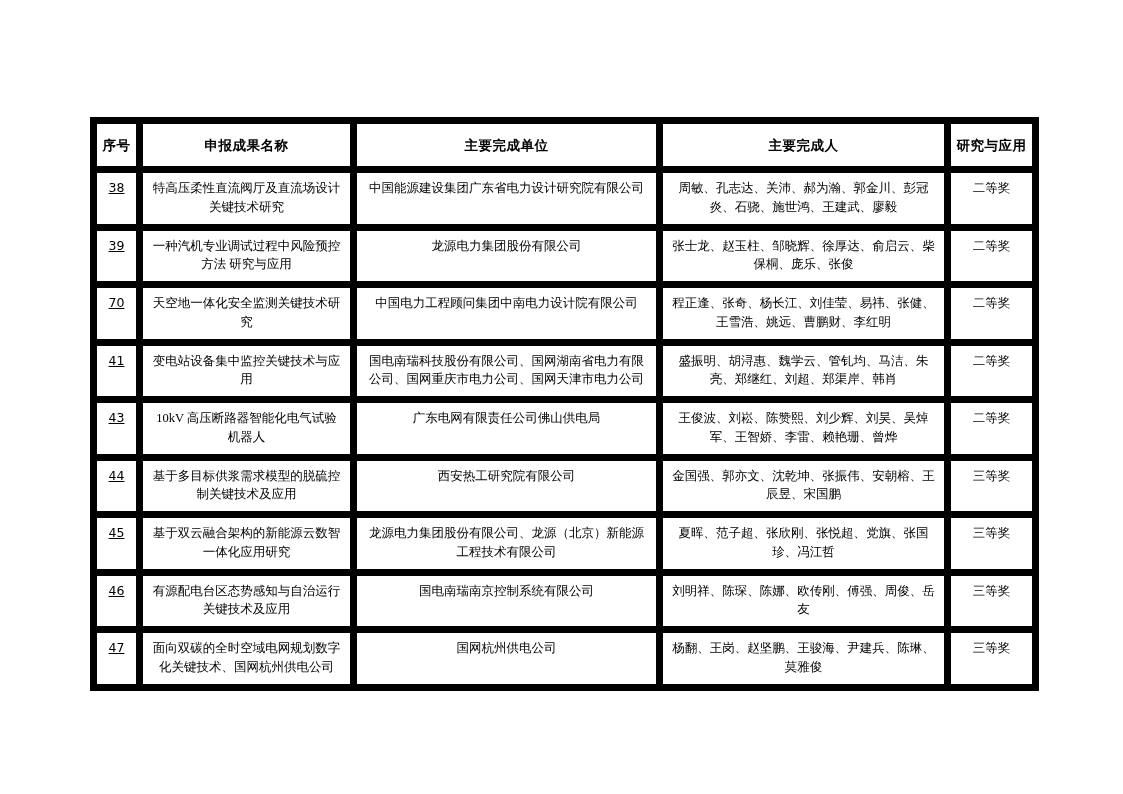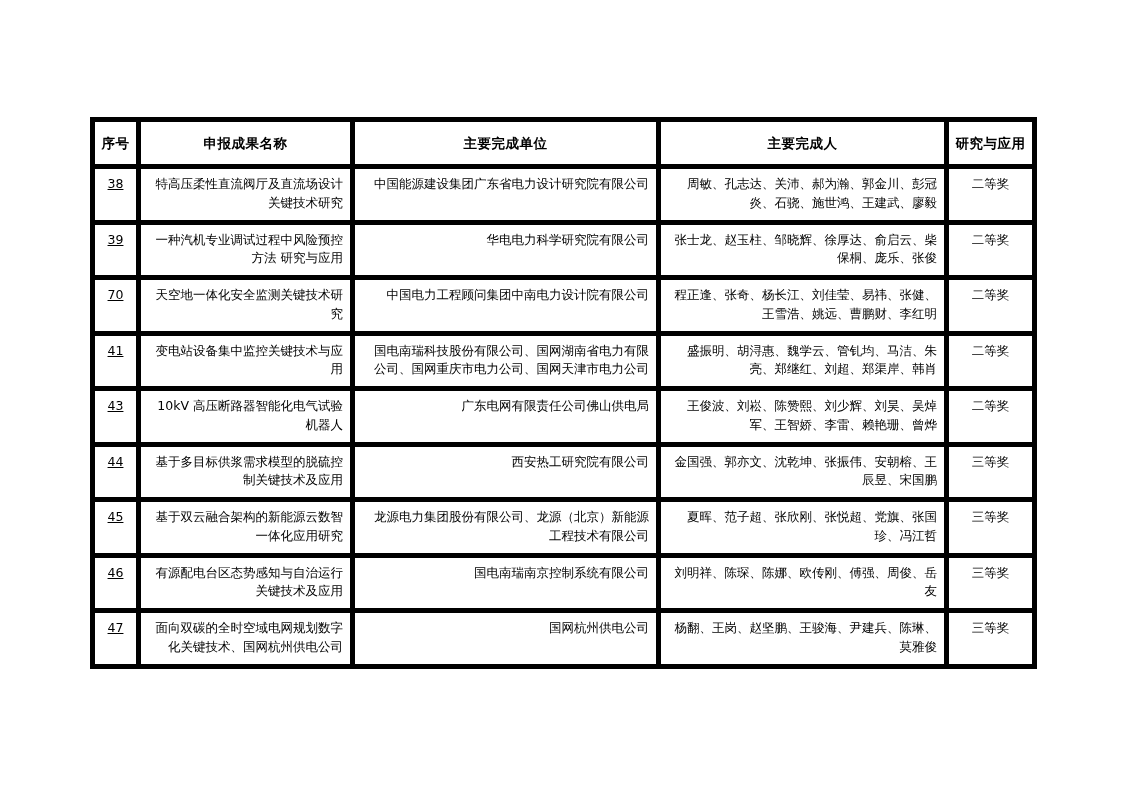--- a/index.html
+++ b/index.html
@@ -27,21 +27,21 @@
     width: 942px;
   }
   table.award-table {
     border-collapse: collapse;
     width: 942px;
     table-layout: fixed;
     font-size: 12.5px;
   }
   table.award-table td,
   table.award-table th {
-    border: 5px solid #000000;
+    border: 7px solid #000000;
     vertical-align: top;
     padding: 6px 7px 7px 7px;
     line-height: 1.5;
   }
   table.award-table thead th {
     text-align: center;
     vertical-align: middle;
     font-weight: bold;
     font-size: 13.5px;
     height: 34px;
@@ -59,22 +59,23 @@
     vertical-align: top;
     padding-top: 7px;
     text-decoration: underline;
   }
   td.cell-level {
     text-align: center;
     vertical-align: top;
     padding-top: 7px;
   }
   td.cell-name, td.cell-unit, td.cell-people {
-    text-align: right;
+    text-align: center;
     word-break: break-all;
+    font-family: Liberation Serif, serif;
   }
   .last-row td { padding-bottom: 34px; }
 </style>
 </head>
 <body>
 
 <div class="page">
   <div class="table-wrap">
     <table class="award-table">
       <colgroup>
@@ -97,21 +98,21 @@
         <tr>
           <td class="cell-no">38</td>
           <td class="cell-name">特高压柔性直流阀厅及直流场设计关键技术研究</td>
           <td class="cell-unit">中国能源建设集团广东省电力设计研究院有限公司</td>
           <td class="cell-people">周敏、孔志达、关沛、郝为瀚、郭金川、彭冠炎、石骁、施世鸿、王建武、廖毅</td>
           <td class="cell-level">二等奖</td>
         </tr>
         <tr>
           <td class="cell-no">39</td>
           <td class="cell-name">一种汽机专业调试过程中风险预控方法 研究与应用</td>
-          <td class="cell-unit">华电电力科学研究院有限公司</td>
+          <td class="cell-unit">龙源电力集团股份有限公司</td>
           <td class="cell-people">张士龙、赵玉柱、邹晓辉、徐厚达、俞启云、柴保桐、庞乐、张俊</td>
           <td class="cell-level">二等奖</td>
         </tr>
         <tr>
           <td class="cell-no">70</td>
           <td class="cell-name">天空地一体化安全监测关键技术研究</td>
           <td class="cell-unit">中国电力工程顾问集团中南电力设计院有限公司</td>
           <td class="cell-people">程正逢、张奇、杨长江、刘佳莹、易祎、张健、王雪浩、姚远、曹鹏财、李红明</td>
           <td class="cell-level">二等奖</td>
         </tr>

